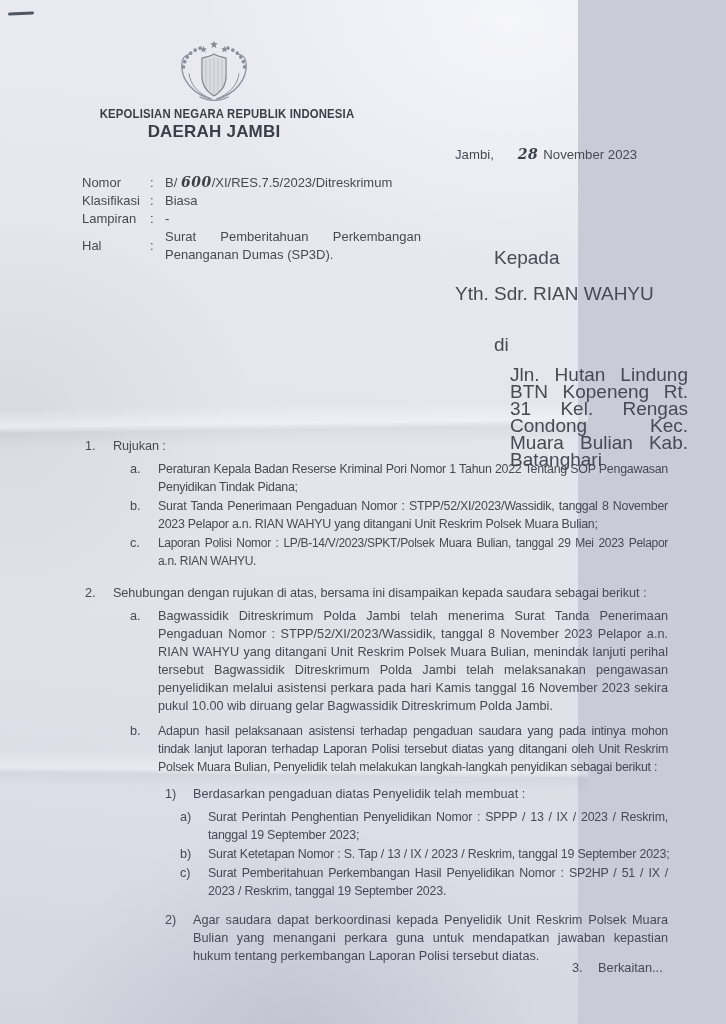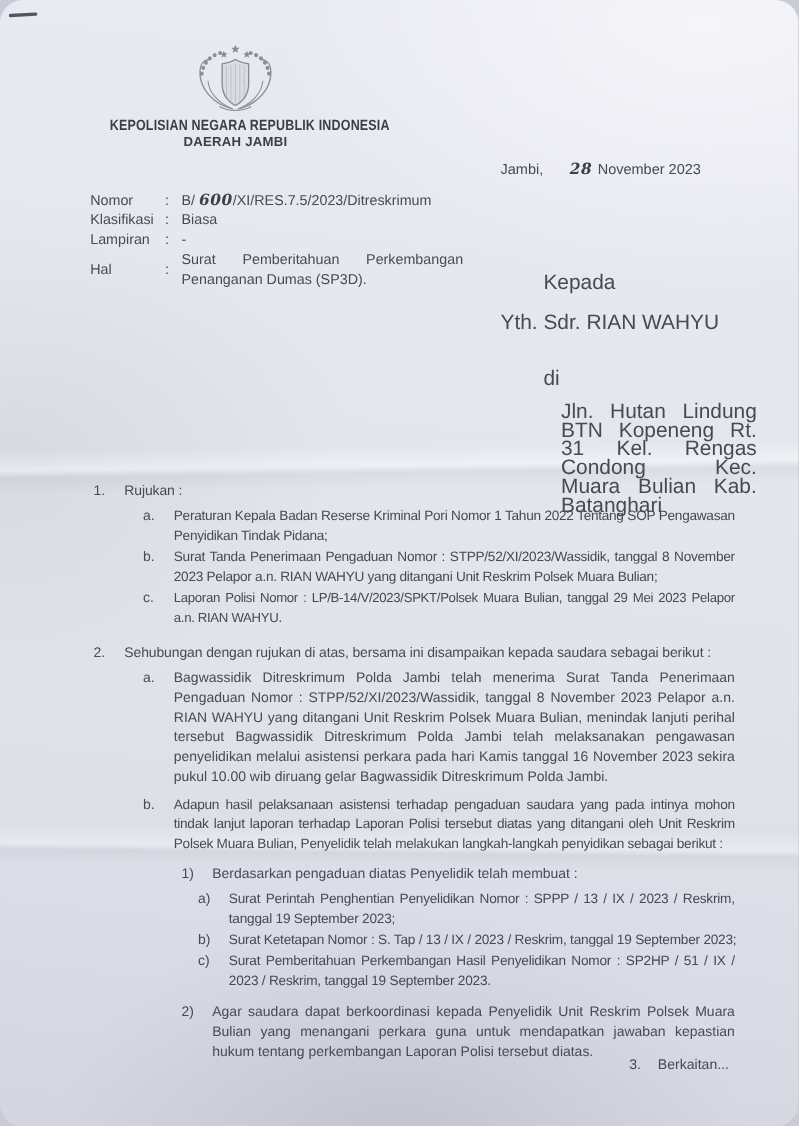--- a/index.html
+++ b/index.html
@@ -1,36 +1,36 @@
 <!DOCTYPE html>
 <html><head>
 <meta charset="utf-8">
 <style>
   html,body{margin:0;padding:0}
   body{width:726px;height:1024px;overflow:hidden;background:#c9ccd6;
        font-family:"Liberation Sans",sans-serif}
-  .paper{position:relative;width:726px;height:1024px;color:#464a54;
+  .paper{position:relative;width:578px;height:1024px;color:#464a54;
     background:
       radial-gradient(90% 40% at 88% 2%, rgba(252,252,255,.60), rgba(252,252,255,0) 60%),
       radial-gradient(60% 30% at 2% 40%, rgba(105,110,126,.10), rgba(105,110,126,0) 70%),
       radial-gradient(70% 35% at 50% 102%, rgba(92,96,112,.16), rgba(92,96,112,0) 62%),
-      linear-gradient(186deg,#eaebf2 0%,#e4e5ec 48%,#dcdee7 78%,#d3d5df 100%); border-radius: 21px;}
+      linear-gradient(186deg,#eaebf2 0%,#e4e5ec 48%,#dcdee7 78%,#d3d5df 100%);}
   .crease{position:absolute;left:-10px;right:-10px;pointer-events:none}
   .crease-a{top:405px;height:40px;transform:rotate(-.8deg);
     background:linear-gradient(180deg,rgba(255,255,255,0),rgba(249,250,253,.5) 45%,rgba(130,135,150,.10) 62%,rgba(255,255,255,0))}
   .crease-b{top:752px;height:36px;transform:rotate(.6deg);
     background:linear-gradient(180deg,rgba(255,255,255,0),rgba(249,250,253,.4) 50%,rgba(130,135,150,.09) 66%,rgba(255,255,255,0))}
   .pen-mark{position:absolute;left:8px;top:12px;width:26px;height:3px;border-radius:2px;
     background:#515664;transform:rotate(-3deg)}
 
   .letterhead{position:absolute;left:78px;top:38px;width:272px;text-align:center;color:#3a3e48}
   .emblem{display:block;margin:0 auto 2px;width:98px;height:66px}
   .org1{font-size:13.5px;font-weight:700;letter-spacing:.2px;white-space:nowrap;
         transform:scaleX(.84);transform-origin:50% 50%}
-  .org2{font-size:12px;font-weight:700;letter-spacing:.2px;margin-top:1px}
+  .org2{font-size:17px;font-weight:700;letter-spacing:.2px;margin-top:1px}
   .addr{font-size:13.2px;font-weight:700;letter-spacing:-.3px;padding-bottom:4px;
         border-bottom:2px solid #565b66;margin-top:1px}
 
   .dateline{position:absolute;left:455px;top:146px;font-size:13.2px;white-space:nowrap}
   .dateline .day{margin-left:24px;margin-right:5px}
   .hand{font-family:"DejaVu Serif",serif;font-style:italic;font-weight:600;
         font-size:14px;letter-spacing:.5px;color:#3c4049}
 
   .meta{position:absolute;left:82px;top:173px;font-size:13px;line-height:18px}
   .mrow{display:flex;align-items:center}

